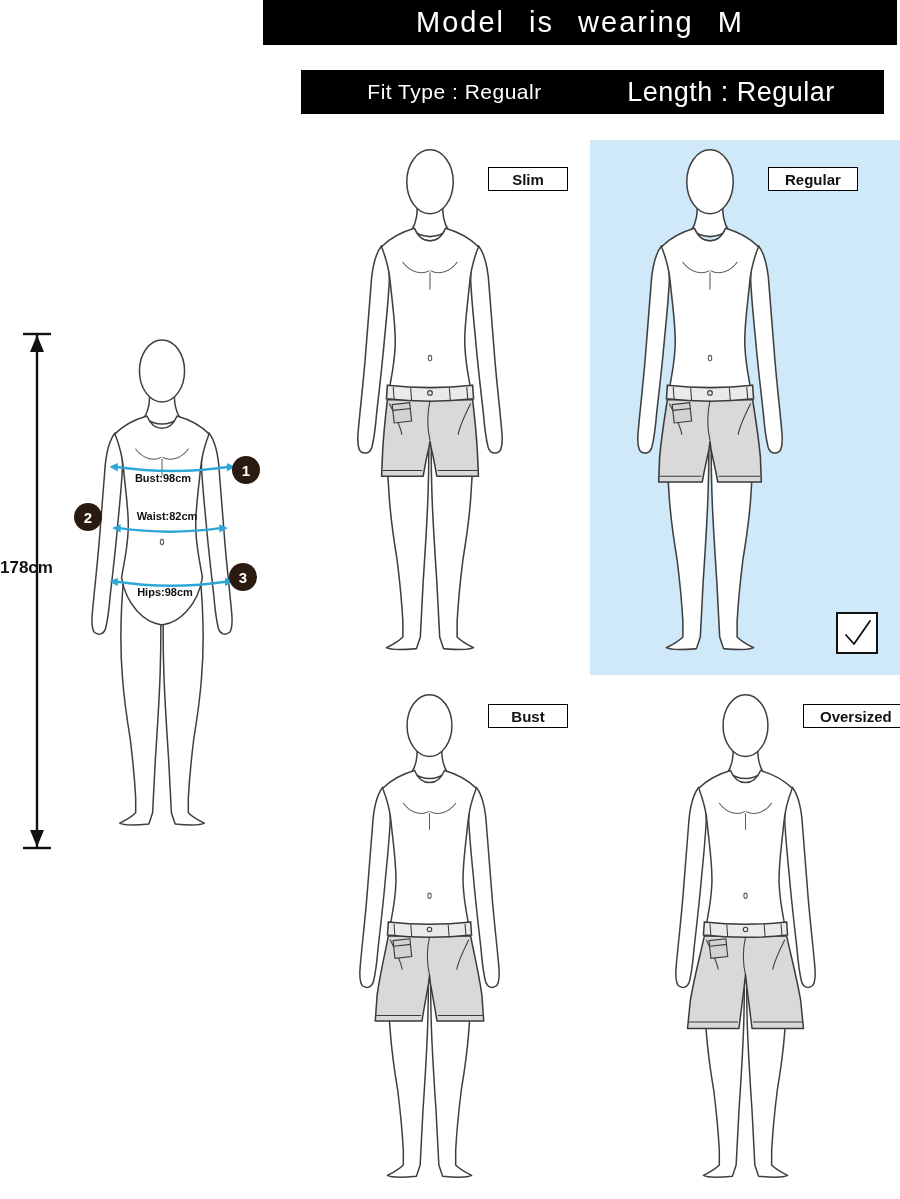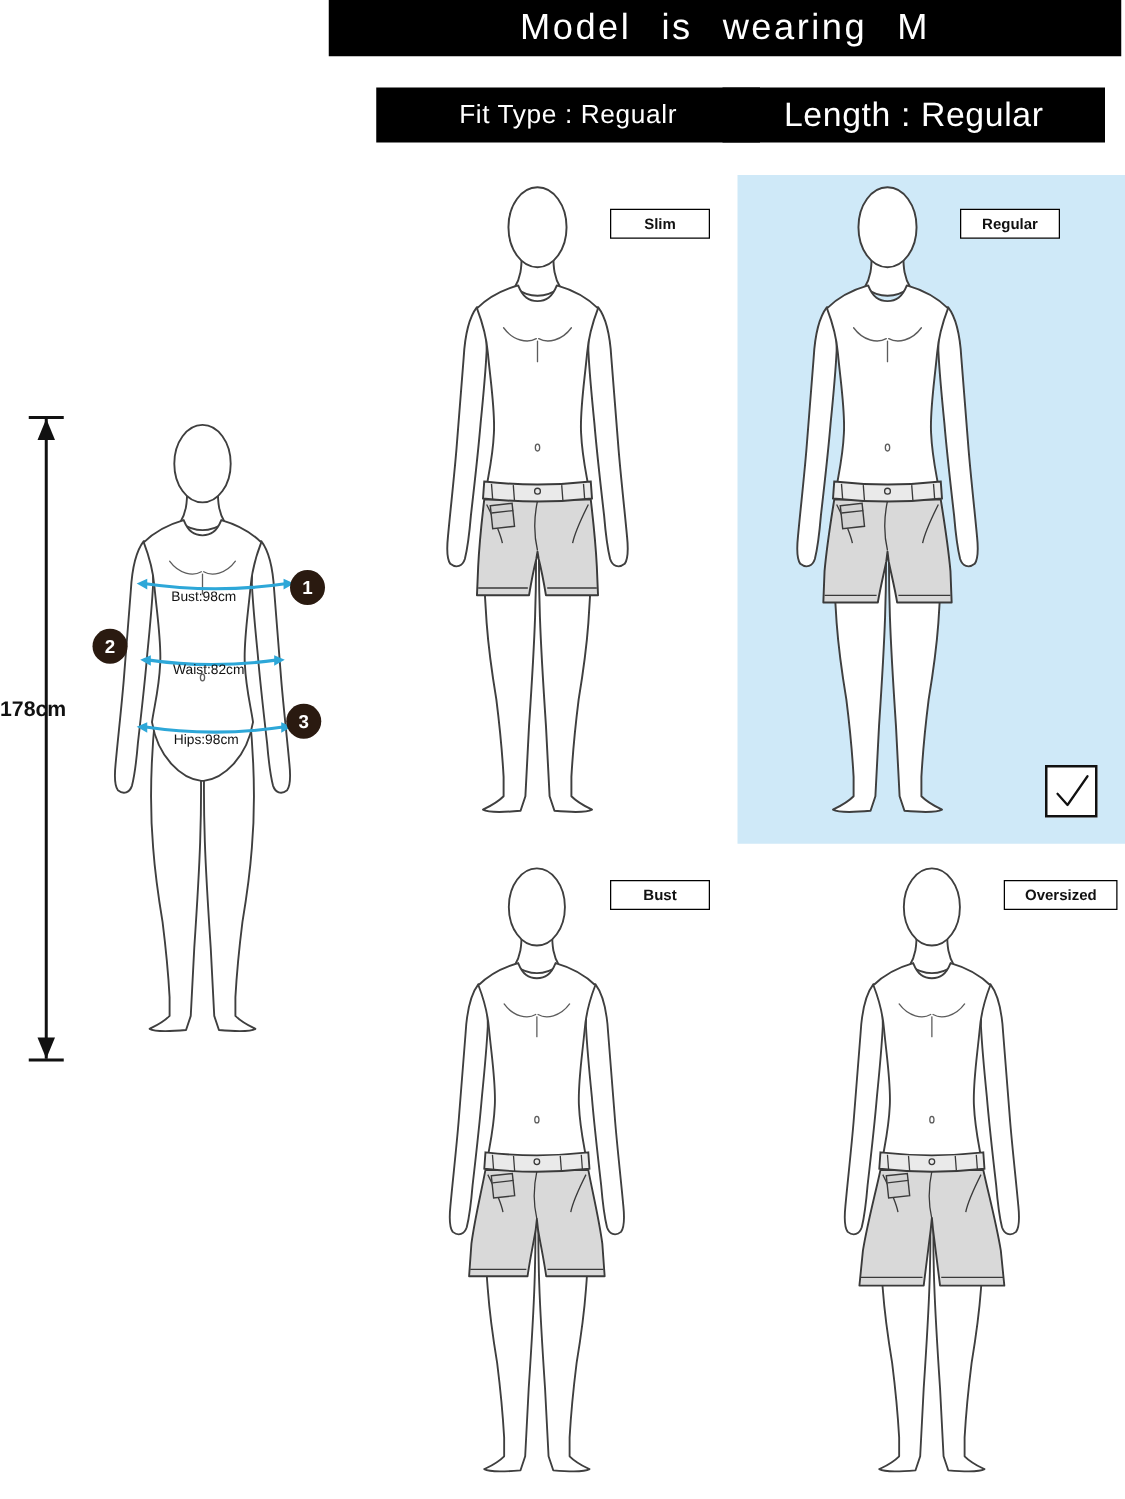--- a/index.html
+++ b/index.html
@@ -5,26 +5,26 @@
   html,body{margin:0;padding:0;background:#fff;}
   .page{position:relative;width:900px;height:1199px;background:#fff;overflow:hidden;
         font-family:"Liberation Sans",sans-serif;color:#111;}
   .banner{position:absolute;background:#000;color:#fff;display:flex;align-items:center;
           justify-content:center;font-weight:normal;}
   .banner-main{left:263px;top:0;width:634px;height:45px;font-size:29px;letter-spacing:2px;word-spacing:14px;}
   .banner-fit{left:263px;top:70px;width:307px;height:44px;font-size:21px;letter-spacing:.5px;margin-left:38px;}
   .banner-len{left:578px;top:70px;width:306px;height:44px;font-size:27px;letter-spacing:.5px;}
   .highlight{position:absolute;left:590px;top:140px;width:310px;height:535px;background:#cfe9f8;}
   .fig{position:absolute;}
-  .fit-label{position:absolute;background:#fff;border:1px solid #000;font-weight:bold;font-size:12px;
+  .fit-label{position:absolute;background:#fff;border:1px solid #000;font-weight:bold;font-size:15px;
              height:24px;box-sizing:border-box;display:flex;align-items:center;justify-content:center;
              padding:0 16px;min-width:80px;}
   .badge{position:absolute;width:28px;height:28px;border-radius:50%;background:#2a1a10;color:#fff;
          font-weight:bold;font-size:15px;display:flex;align-items:center;justify-content:center;}
-  .m-label{position:absolute;font-size:11px;font-weight:normal;color:#111;text-align:center;width:90px;}
+  .m-label{position:absolute;font-size:11px;font-weight:bold;color:#111;text-align:center;width:90px;}
   .height-label{position:absolute;left:0;top:558px;width:68px;font-size:17px;font-weight:bold;text-align:left;}
   .checkbox{position:absolute;left:836px;top:612px;width:42px;height:42px;background:#fff;
             border:2px solid #111;box-sizing:border-box;display:flex;align-items:center;justify-content:center;}
   
   .skin{fill:#fff;stroke:#3f3f3f;stroke-width:1.6;stroke-linejoin:round;}
   .dline{fill:none;stroke:#3f3f3f;stroke-width:1.1;stroke-linecap:round;opacity:.85;}
   .shorts{fill:#d9d9d9;stroke:#3a3a3a;stroke-width:1.6;stroke-linejoin:round;}
   .wband{fill:#eaeaea;stroke:#3a3a3a;stroke-width:1.6;}
   .pocket{fill:#d2d2d2;stroke:#3a3a3a;stroke-width:1.2;}
   .sline{fill:none;stroke:#3a3a3a;stroke-width:1.1;}
@@ -119,21 +119,21 @@
       <polygon class="marrow" points="170,205 161,201 161,210"></polygon>
     </g>
     <g>
       <path class="mline" d="M50 262 Q110 271 170 262"></path>
       <polygon class="marrow" points="44,262 53,258 53,267"></polygon>
       <polygon class="marrow" points="176,262 167,258 167,267"></polygon>
     </g>
   </svg>
 
   <div class="m-label" style="left:118px;top:472px">Bust:98cm</div>
-  <div class="m-label" style="left:122px;top:530px">Waist:82cm</div>
+  <div class="m-label" style="left:122px;top:510px">Waist:82cm</div>
   <div class="m-label" style="left:120px;top:586px">Hips:98cm</div>
 
   <div class="badge" style="left:232px;top:456px">1</div>
   <div class="badge" style="left:74px;top:503px">2</div>
   <div class="badge" style="left:229px;top:563px">3</div>
 
   <svg class="fig" style="left:333px;top:145px" width="194" height="523" viewBox="0 0 200 540">
     <use href="#male-body"></use>
       <use href="#shorts-slim"></use>
   </svg>

